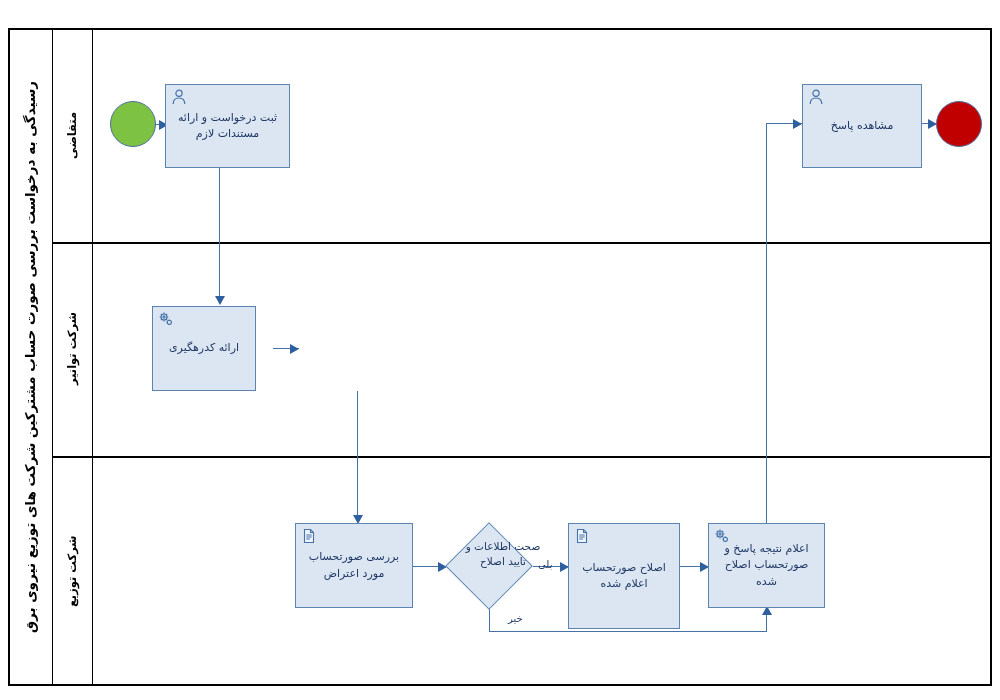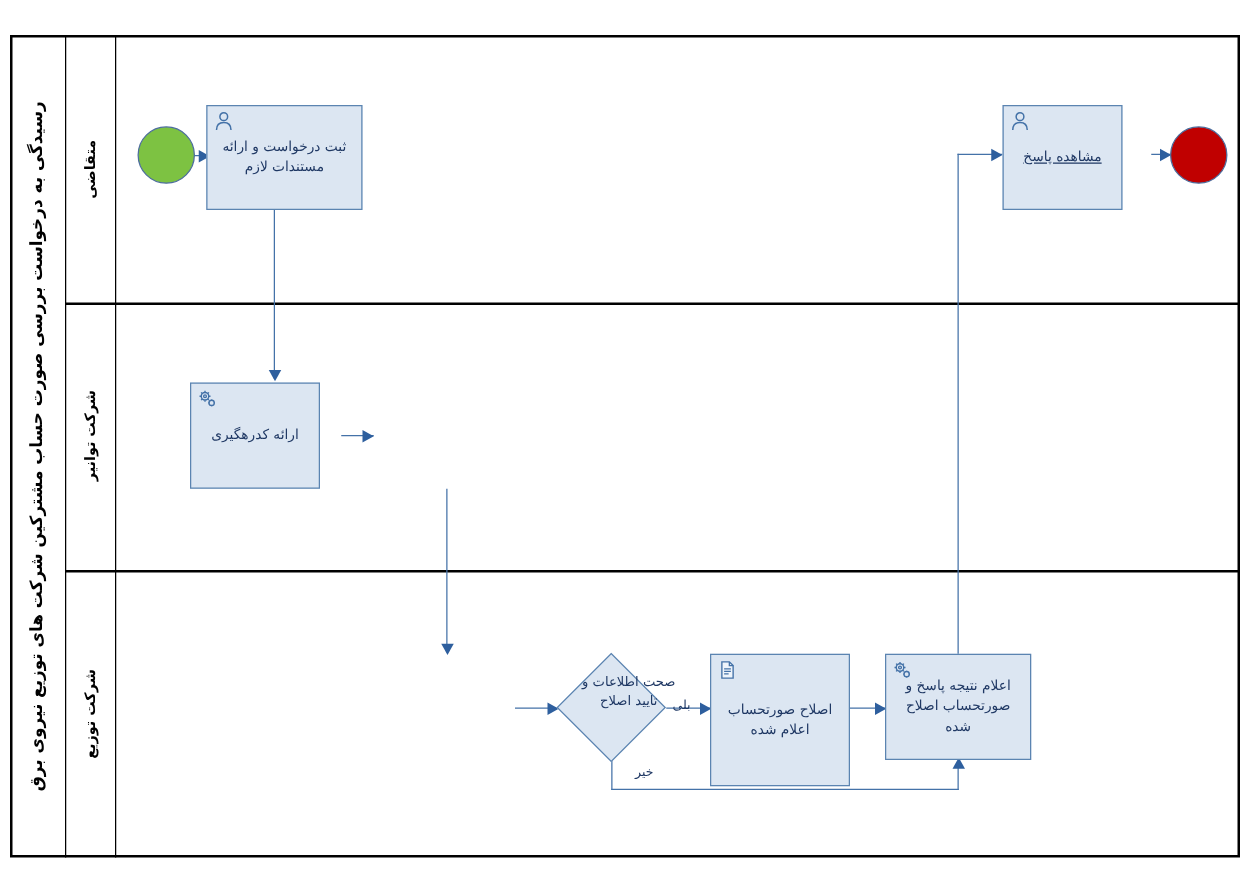--- a/index.html
+++ b/index.html
@@ -118,21 +118,21 @@
   <div class="task" style="left:165px;top:84px;width:125px;height:84px;justify-content:flex-end;">
     <span class="tico">
       <svg viewBox="0 0 16 16" width="16" height="16">
         <circle cx="8" cy="4.3" r="3.1" fill="none" stroke="#4472a8" stroke-width="1.2"></circle>
         <path d="M2.2 15 C2.2 10.4 5 9 8 9 C11 9 13.8 10.4 13.8 15" fill="none" stroke="#4472a8" stroke-width="1.2"></path>
       </svg>
     </span>
     <span class="lbl">ثبت درخواست و ارائه مستندات لازم</span>
   </div>
 
-  <div class="task" style="left:802px;top:84px;width:96px;height:84px;text-decoration:underline;">
+  <div class="task" style="left:802px;top:84px;width:120px;height:84px;">
     <span class="tico">
       <svg viewBox="0 0 16 16" width="16" height="16">
         <circle cx="8" cy="4.3" r="3.1" fill="none" stroke="#4472a8" stroke-width="1.2"></circle>
         <path d="M2.2 15 C2.2 10.4 5 9 8 9 C11 9 13.8 10.4 13.8 15" fill="none" stroke="#4472a8" stroke-width="1.2"></path>
       </svg>
     </span>
     <span class="lbl">مشاهده پاسخ</span>
   </div>
 
   <div class="task" style="left:152px;top:306px;width:104px;height:85px;">
@@ -144,20 +144,30 @@
           <path d="M6 1.6v1.3M6 9.1v1.3M1.6 6h1.3M9.1 6h1.3M2.9 2.9l.9.9M8.2 8.2l.9.9M9.1 2.9l-.9.9M3.8 8.2l-.9.9"></path>
           <circle cx="11.3" cy="11.3" r="2.1"></circle>
           <path d="M11.3 8.6v.9M11.3 13.1v.9M8.6 11.3h.9M13.1 11.3h.9"></path>
         </g>
       </svg>
     </span>
     <span class="lbl">ارائه کدرهگیری</span>
   </div>
 
 
+  <div class="task" style="left:295px;top:523px;width:118px;height:85px;">
+    <span class="tico">
+      <svg viewBox="0 0 16 16" width="16" height="16">
+        <path d="M3.5 1.5h6l3 3v10h-9z" fill="#eef4fb" stroke="#4472a8" stroke-width="1.1"></path>
+        <path d="M9.5 1.5v3h3" fill="none" stroke="#4472a8" stroke-width="1.1"></path>
+        <path d="M5.3 7h5.4M5.3 9h5.4M5.3 11h3.6" stroke="#4472a8" stroke-width="1"></path>
+      </svg>
+    </span>
+    <span class="lbl">بررسی صورتحساب مورد اعتراض</span>
+  </div>
 
   <div class="task" style="left:568px;top:523px;width:112px;height:106px;align-items:center;">
     <span class="tico">
       <svg viewBox="0 0 16 16" width="16" height="16">
         <path d="M3.5 1.5h6l3 3v10h-9z" fill="#eef4fb" stroke="#4472a8" stroke-width="1.1"></path>
         <path d="M9.5 1.5v3h3" fill="none" stroke="#4472a8" stroke-width="1.1"></path>
         <path d="M5.3 7h5.4M5.3 9h5.4M5.3 11h3.6" stroke="#4472a8" stroke-width="1"></path>
       </svg>
     </span>
     <span class="lbl">اصلاح صورتحساب اعلام شده</span>

